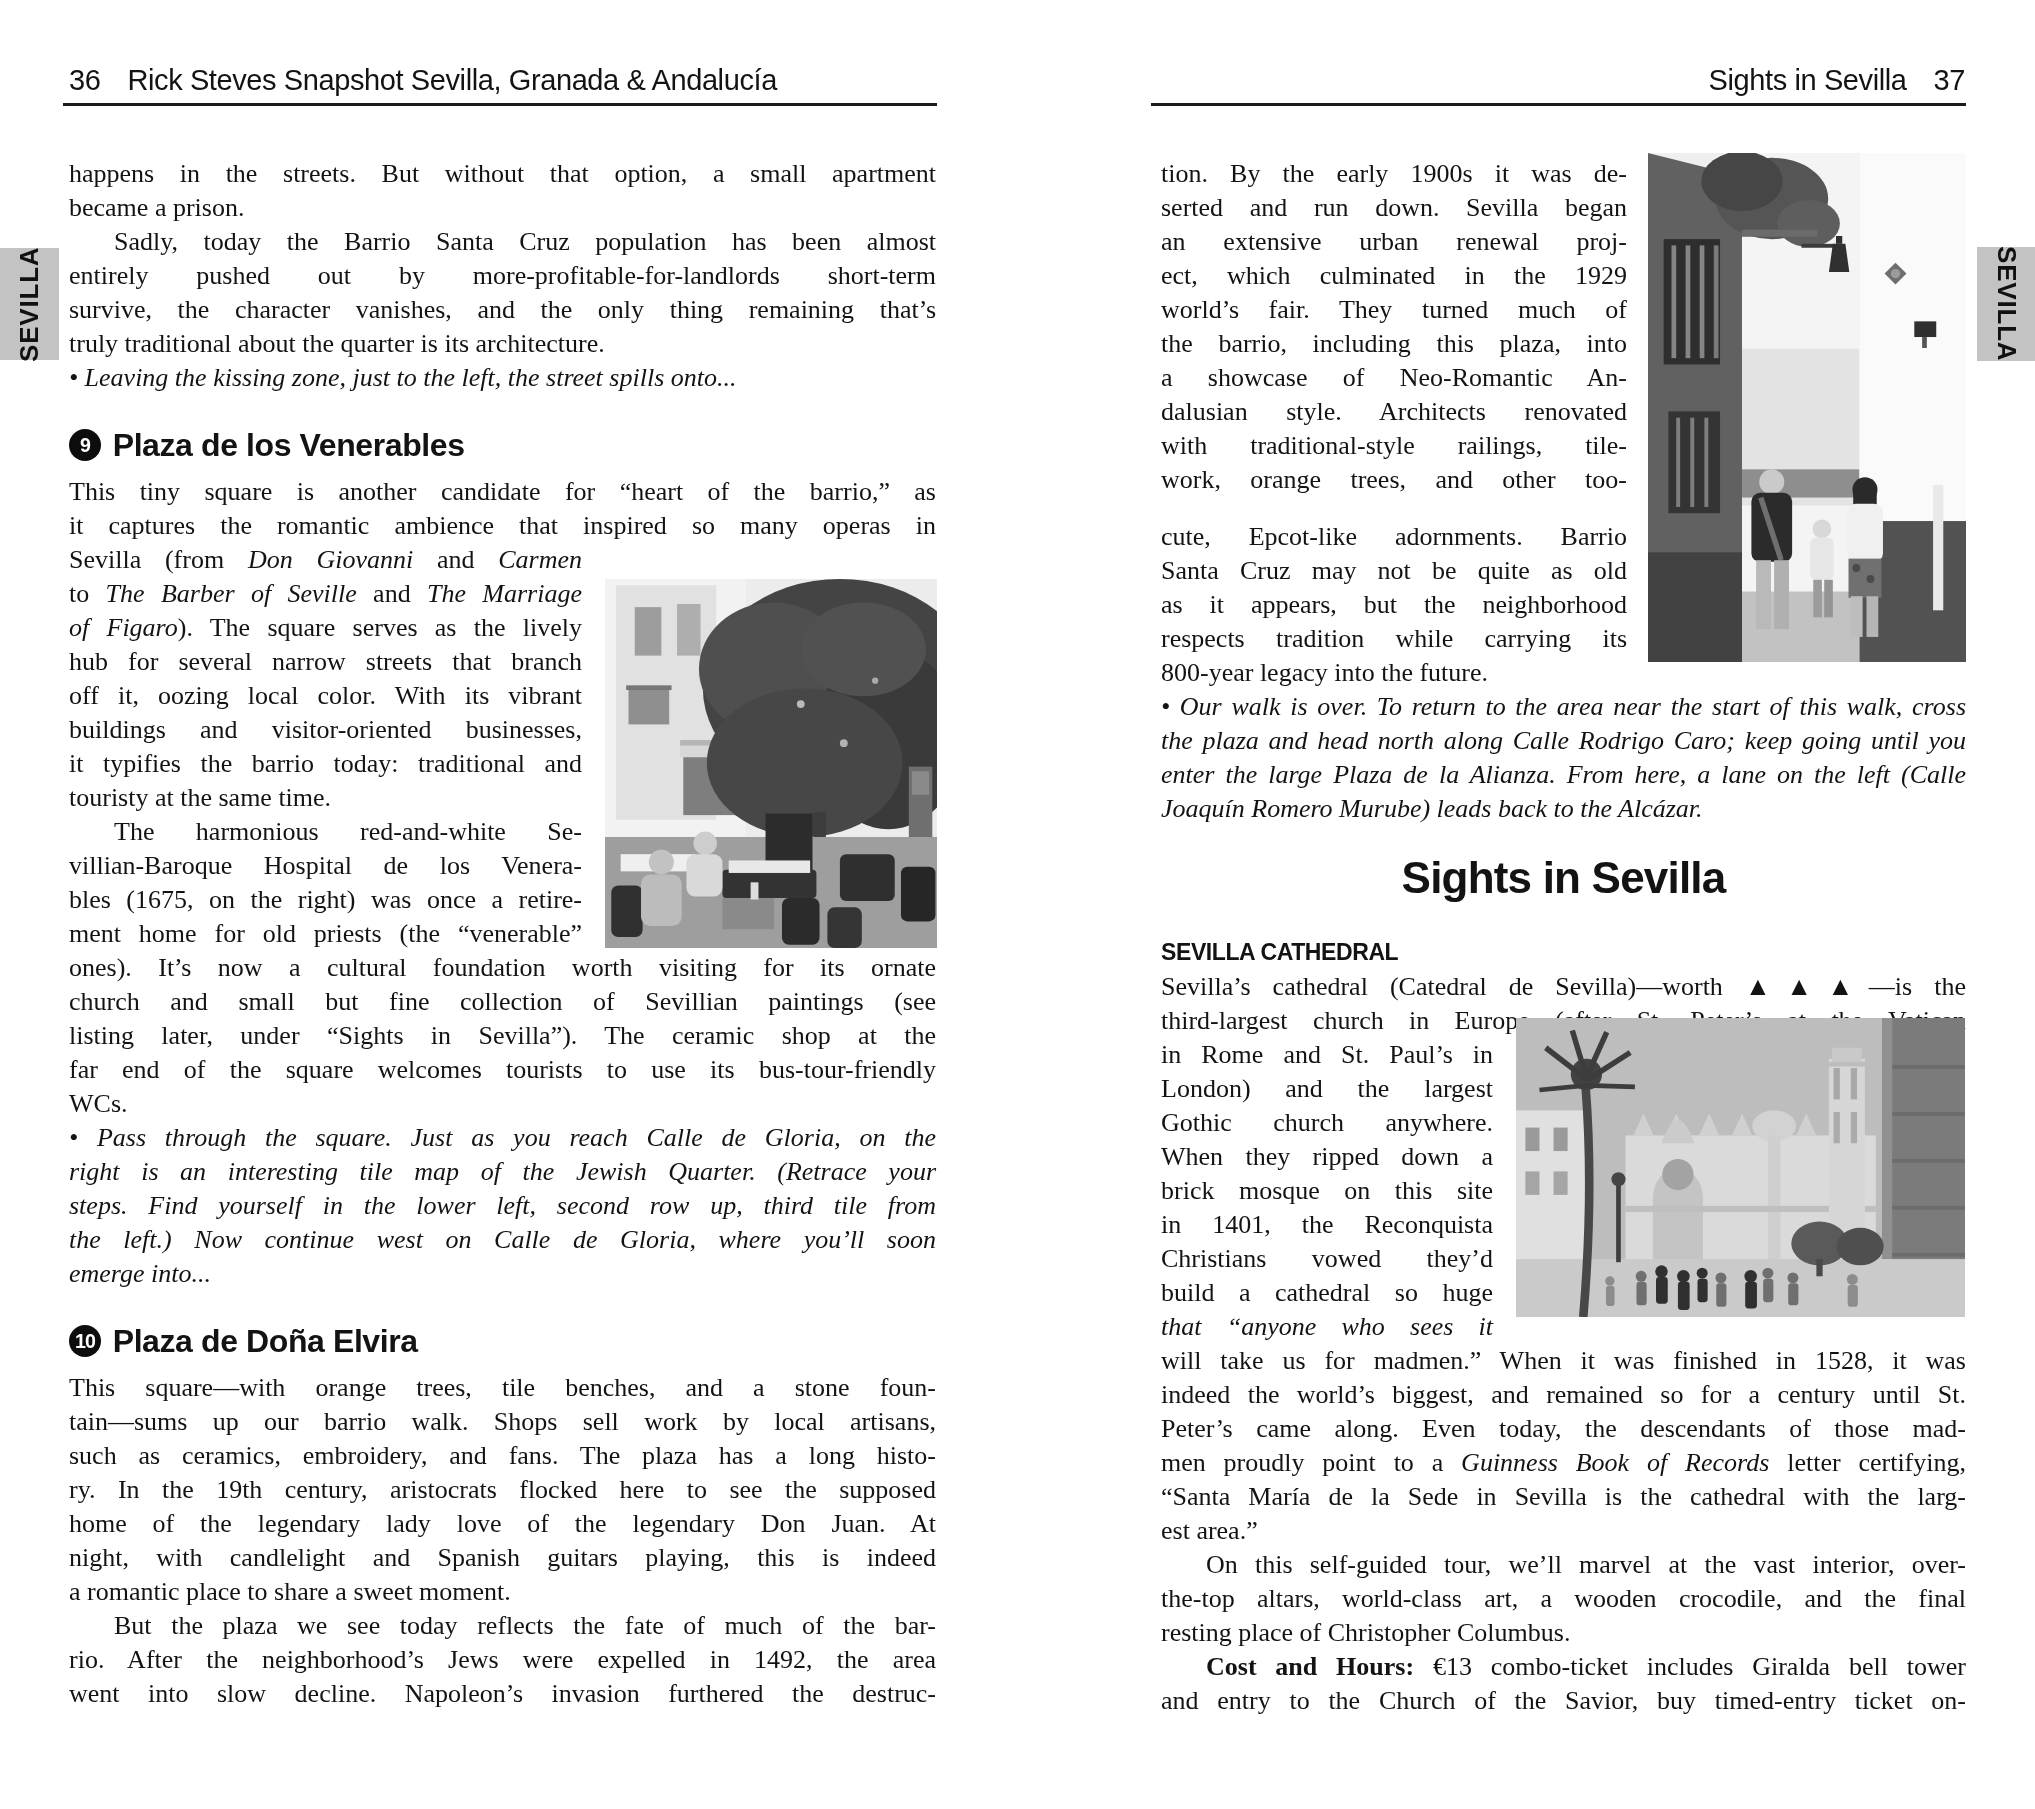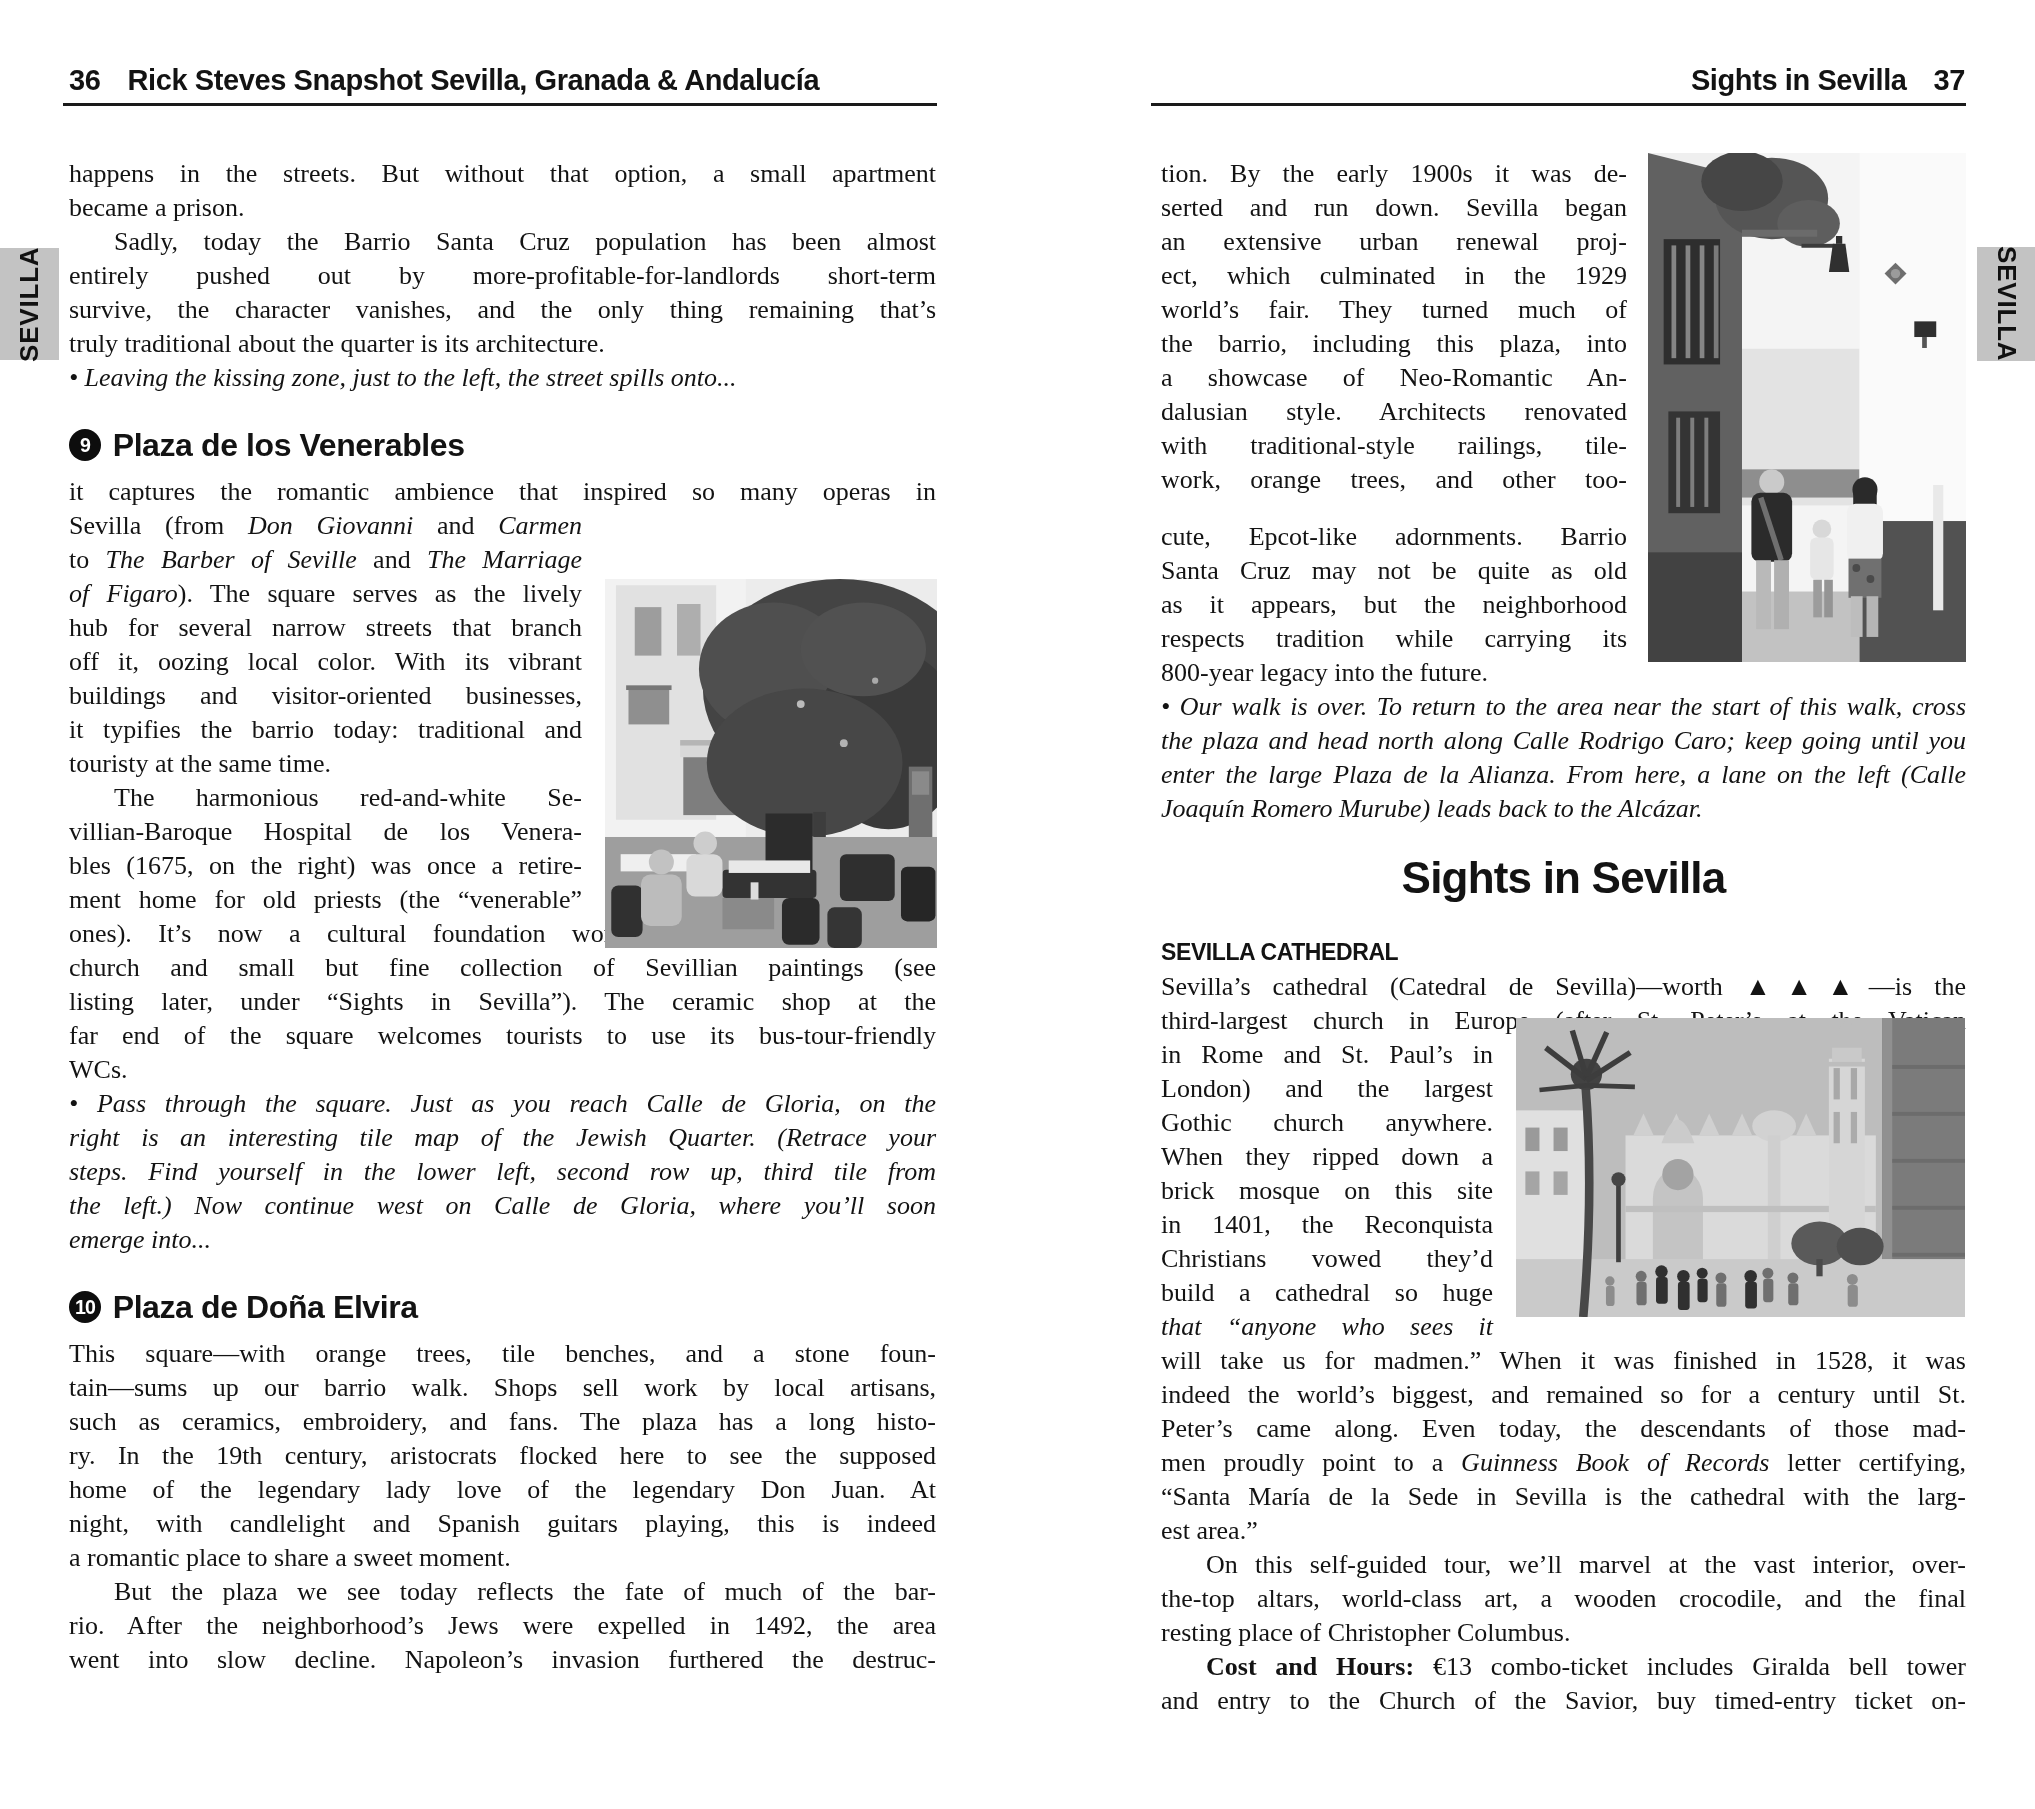--- a/index.html
+++ b/index.html
@@ -2,21 +2,21 @@
 <html style="font-size:12.5px"><head>
 <meta charset="utf-8">
 <style>
   html,body{margin:0;padding:0;background:#ffffff;}
   body{width:2035px;height:1809px;position:relative;overflow:hidden;
        font-family:"Liberation Serif","DejaVu Serif",serif;color:#131313;
        -webkit-font-smoothing:antialiased;}
 
   
   .runhead{position:absolute;top:64px;height:33px;display:flex;align-items:flex-end;
-           font-family:"Liberation Sans","DejaVu Sans",sans-serif;font-weight:bold;
+           font-family:"Liberation Sans","DejaVu Sans",sans-serif;font-weight:normal;
            font-size:29px;letter-spacing:-0.4px;white-space:nowrap;justify-content:space-between;}
   #runhead-left{left:69px;}
   #runhead-right{right:70px;}
   .runhead .pgnum{font-size:29px;}
   #runhead-left .pgnum{margin-right:27px;}
   #runhead-right .pgnum{margin-left:27px;}
   .headrule{position:absolute;top:103px;height:3.1px;background:#1a1a1a;}
   #rule-left{left:63px;width:874px;}
   #rule-right{left:1151px;width:815px;}
 
@@ -90,20 +90,21 @@
       <div class="line">truly traditional about the quarter is its architecture.</div>
     </div>
     <div class="para it">
       <div class="line">• Leaving the kissing zone, just to the left, the street spills onto...</div>
     </div>
     <div class="h-section">
       <span class="disc">9</span>
       <span>Plaza de los Venerables</span>
     </div>
     <div class="para">
+      <div class="line j">This tiny square is another candidate for “heart of the barrio,” as</div>
       <div class="line j">it captures the romantic ambience that inspired so many operas in</div>
       <div class="line j" style="width: 513px;">Sevilla (from <i>Don Giovanni</i> and <i>Carmen</i></div>
       <div class="line j" style="width: 513px;">to <i>The Barber of Seville</i> and <i>The Marriage</i></div>
       <div class="line j" style="width: 513px;"><i>of Figaro</i>). The square serves as the lively</div>
       <div class="line j" style="width: 513px;">hub for several narrow streets that branch</div>
       <div class="line j" style="width: 513px;">off it, oozing local color. With its vibrant</div>
       <div class="line j" style="width: 513px;">buildings and visitor-oriented businesses,</div>
       <div class="line j" style="width: 513px;">it typifies the barrio today: traditional and</div>
       <div class="line" style="width: 513px;">touristy at the same time.</div>
     </div>

